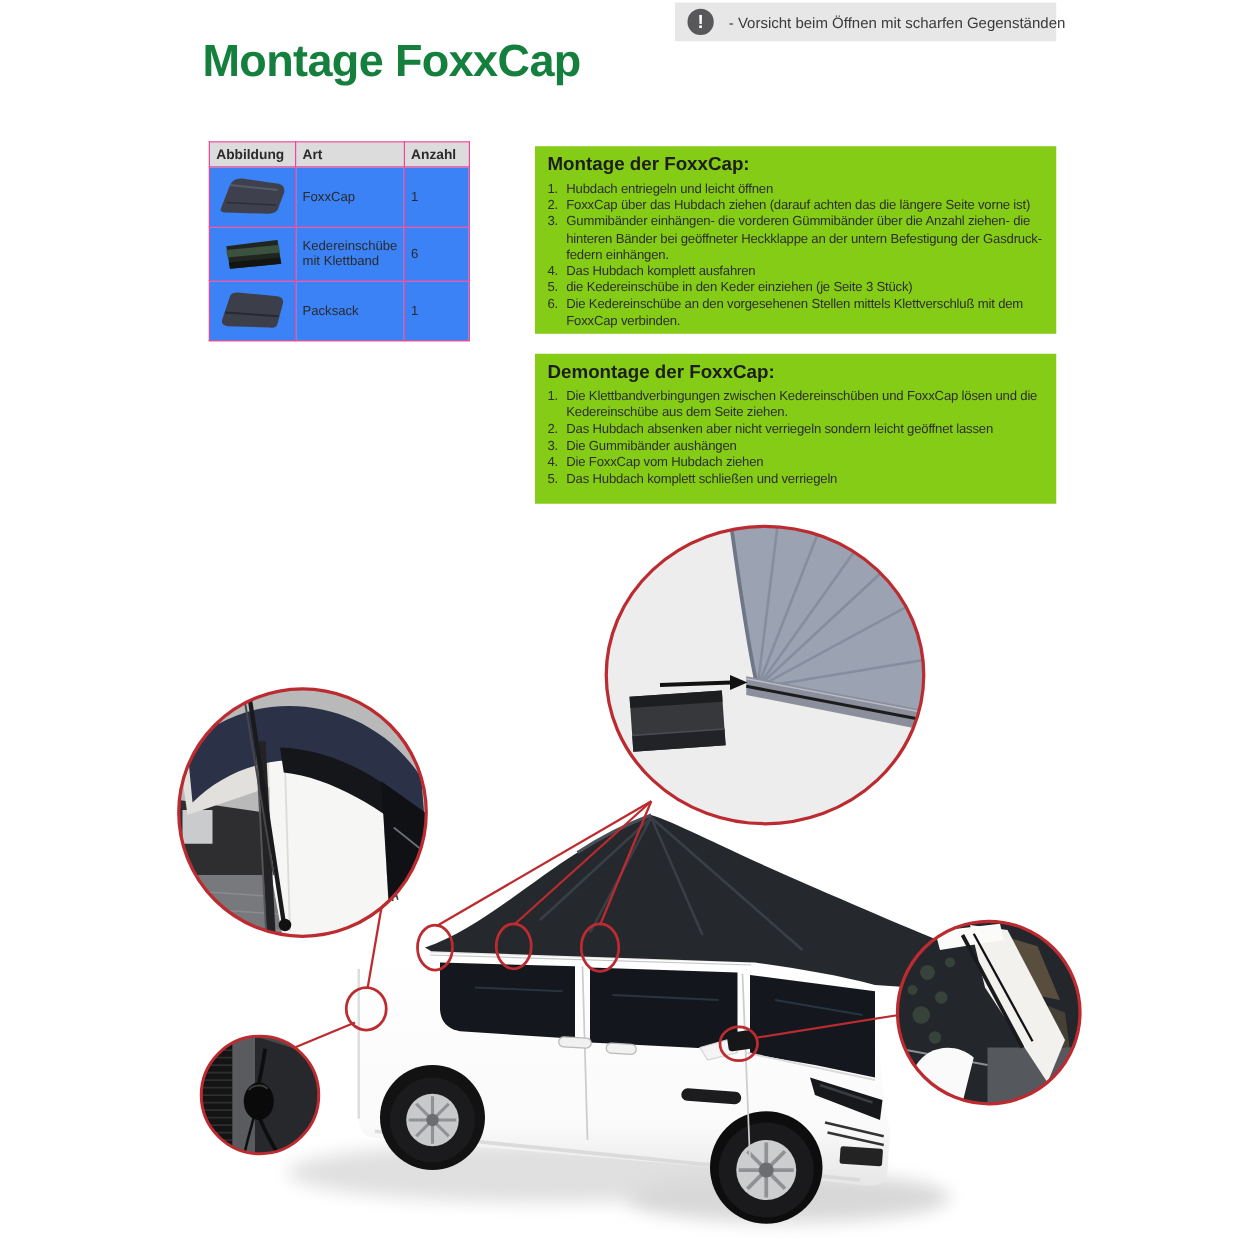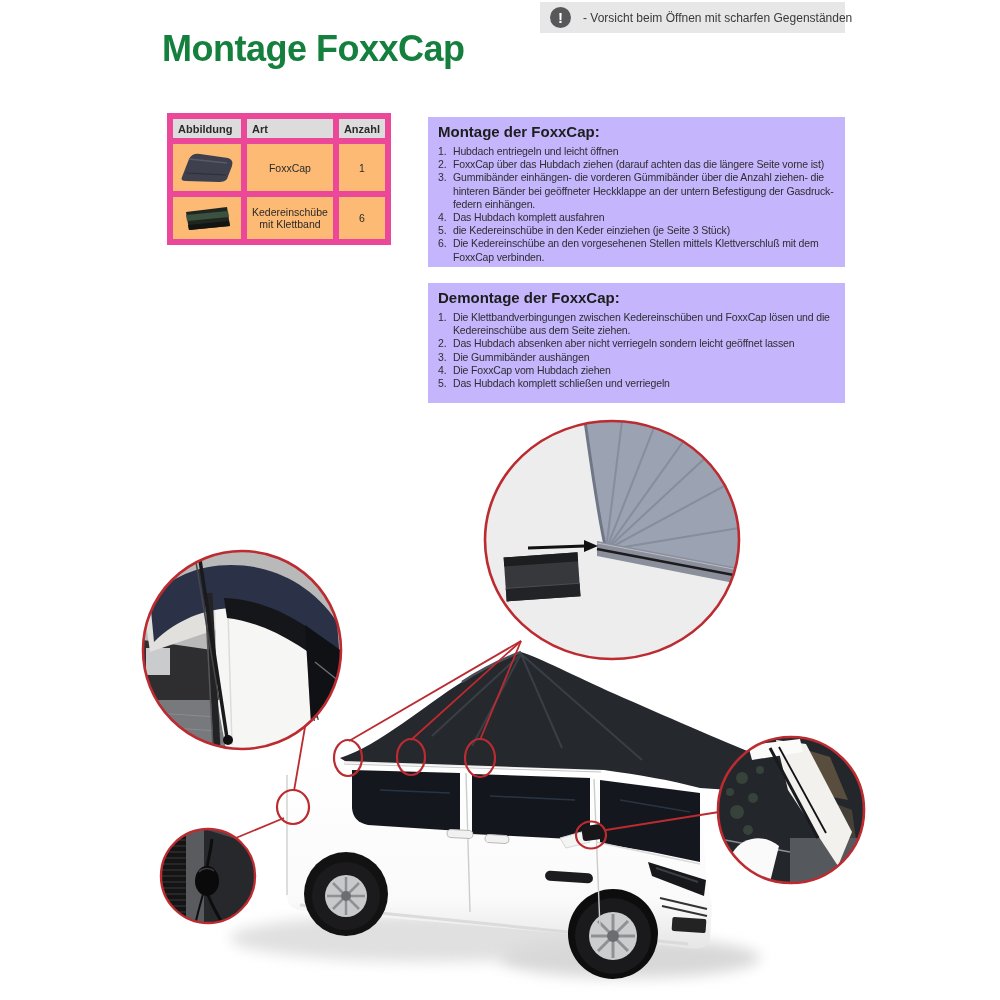--- a/index.html
+++ b/index.html
@@ -9,29 +9,29 @@
   .banner{position:absolute;left:540px;top:2px;width:305px;height:31px;background:#e7e7e7;display:flex;align-items:center;}
   .banner .excl{width:21px;height:21px;border-radius:50%;background:#58585a;color:#fff;font-weight:bold;
     font-size:15px;line-height:21px;text-align:center;margin-left:10px;flex:none;}
   .banner .btxt{font-size:12px;color:#3a3a3a;margin-left:12px;white-space:nowrap;}
 
   
   .title{position:absolute;left:162px;top:28px;font-size:36px;font-weight:bold;color:#15803d;letter-spacing:-0.5px;}
 
   
   table.parts{position:absolute;left:167px;top:113px;border-collapse:collapse;table-layout:fixed;}
-  table.parts th,table.parts td{border:6px solid #ec4899;font-size:10.5px;color:#2a2a2a;vertical-align:middle;}
+  table.parts th,table.parts td{border:1px solid #ec4899;font-size:10.5px;color:#2a2a2a;vertical-align:middle;}
   table.parts th{background:#dcdcdc;text-align:left;padding:3px 5px;font-size:11px;height:13px;}
-  table.parts td{padding:2px 5px;background:#fdba74;text-align:center;}
+  table.parts td{padding:2px 5px;background:#3b82f6;}
   .col-img{width:66px;} .col-art{width:76px;} .col-num{width:52px;}
   tr.r1 td{height:43px;} tr.r2 td{height:38px;} tr.r3 td{height:43px;}
   td.thumb{text-align:center;padding:2px;}
 
   
-  .box{position:absolute;left:428px;width:417px;background:#c4b5fd;box-sizing:border-box;padding:6px 10px 6px 10px;}
+  .box{position:absolute;left:428px;width:417px;background:#84cc16;box-sizing:border-box;padding:6px 10px 6px 10px;}
   .box.montage{top:117px;height:150px;}
   .box.demontage{top:283px;height:120px;}
   .box h2{margin:0 0 5px 0;font-size:15px;color:#1d1d1b;}
   ol.steps{margin:0;padding:0;list-style:none;font-size:10.5px;line-height:13.2px;color:#2e2e2e;letter-spacing:-0.15px;}
   ol.steps li{display:flex;}
   ol.steps .num{flex:none;width:15px;}
   ol.steps .txt{flex:1;}
 
   
   svg.illu{position:absolute;left:0;top:0;}
@@ -73,20 +73,31 @@
     <td class="thumb">
       <svg width="56" height="30" viewBox="0 0 56 30">
         <path d="M7,10 L48,5 L51,24 L10,28 Z" fill="#20261f"></path>
         <path d="M7,13 L49,9 L50,15 L8,19 Z" fill="#3c5240"></path>
         <path d="M9,23 L50,19 L51,24 L10,28 Z" fill="#121512"></path>
       </svg>
     </td>
     <td>Kedereinschübe mit Klettband</td>
     <td>6</td>
   </tr>
+  <tr class="r3">
+    <td class="thumb">
+      <svg width="58" height="36" viewBox="0 0 58 36">
+        <path d="M5,26 L11,8 Q12,5 17,5 L49,8 Q55,9 53,15 L49,30 Q48,34 43,33 L9,32 Q3,31 5,26 Z" fill="#3c3f4a"></path>
+        <path d="M7,21 L50,24" stroke="#262833" stroke-width="1.5" fill="none"></path>
+        <path d="M12,8 L50,12" stroke="#52566312" stroke-width="1" fill="none" opacity="0.6"></path>
+      </svg>
+    </td>
+    <td>Packsack</td>
+    <td>1</td>
+  </tr>
 </tbody>
   </table>
 
 <div class="box montage">
   <h2>Montage der FoxxCap:</h2>
   <ol class="steps">
       <li>
         <span class="num">1.</span>
         <span class="txt">Hubdach entriegeln und leicht öffnen</span>
       </li>

